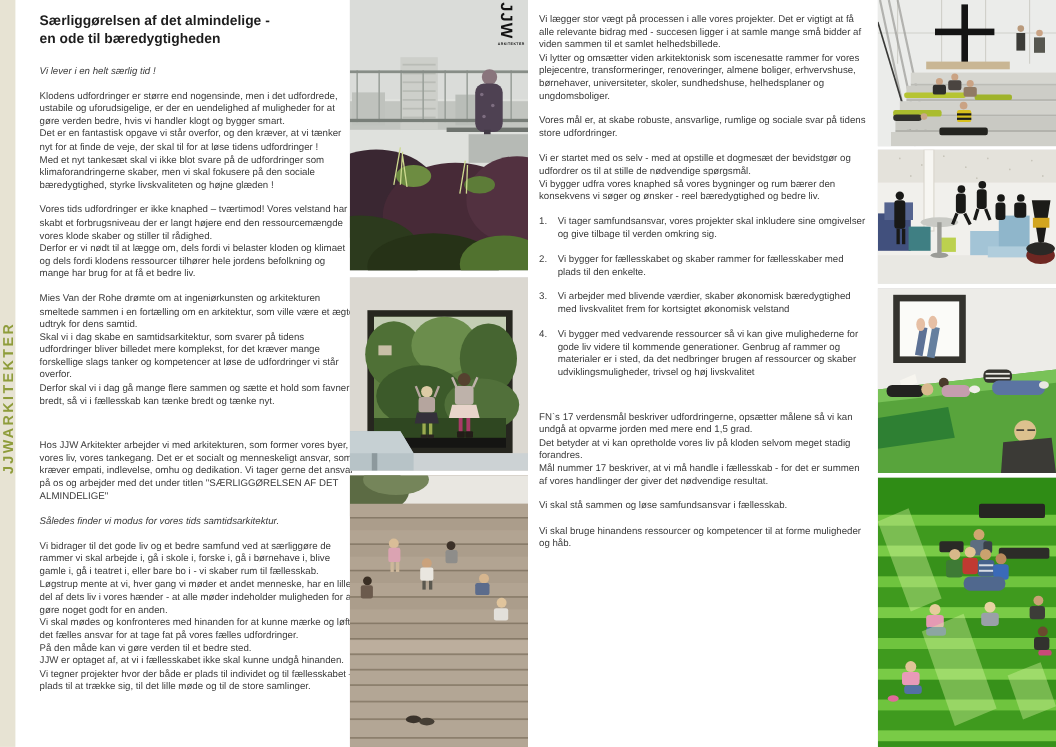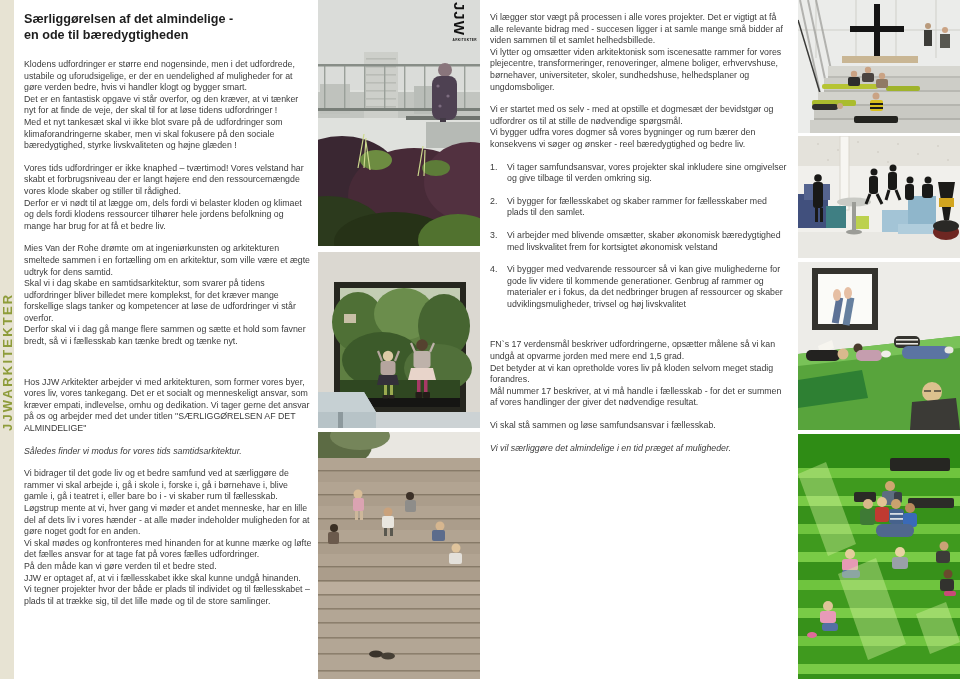--- a/index.html
+++ b/index.html
@@ -1,21 +1,21 @@
 <!DOCTYPE html>
 <html><head>
 <meta charset="utf-8">
 <style>
   html,body{margin:0;padding:0;background:#fff;}
   .page{position:relative;width:960px;height:679px;background:#ffffff;overflow:hidden;
         font-family:"Liberation Sans",sans-serif;color:#3b3b3b;}
   .rail{position:absolute;left:0;top:0;width:14px;height:679px;background:#e7e3d3;}
   .vbrand{position:absolute;left:0px;top:431px;transform:rotate(-90deg);transform-origin:0 0;
           font-size:13px;font-weight:bold;letter-spacing:2.2px;color:#8e9c3a;white-space:nowrap;}
-  .col-left{position:absolute;left:24px;top:12px;width:288px;}
+  .col-left{position:absolute;left:36px;top:12px;width:288px;}
   .col-right{position:absolute;left:490px;top:12px;width:298px;}
   h1{font-size:12.6px;line-height:15.5px;font-weight:bold;color:#1d1d1d;margin:0 0 16px 0;}
   .p{font-size:8.8px;line-height:11.6px;margin:0 0 11px 0;white-space:pre-line;}
   .italic{font-style:italic;}
   .gap-lg{margin-top:29px;}
   .list{margin:8px 0 0 0;}
   .li{display:flex;font-size:8.8px;line-height:11.6px;margin:0 0 11px 0;}
   .li .num{width:17px;flex:0 0 17px;}
   .li .litext{flex:1;}
   .photo{position:absolute;overflow:hidden;background:#ddd;}
@@ -35,20 +35,21 @@
 <body>
 
 <div class="page">
 
   <div class="rail"></div>
   <div class="vbrand">JJWARKITEKTER</div>
 
   <div class="col-left">
     <h1><span>Særliggørelsen af det almindelige -</span><br>
       <span>en ode til bæredygtigheden</span></h1>
+    <p class="p italic">Vi lever i en helt særlig tid !</p>
     <p class="p">Klodens udfordringer er større end nogensinde, men i det udfordrede, ustabile og uforudsigelige, er der en uendelighed af muligheder for at gøre verden bedre, hvis vi handler klogt og bygger smart.
 Det er en fantastisk opgave vi står overfor, og den kræver, at vi tænker nyt for at finde de veje, der skal til for at løse tidens udfordringer !
 Med et nyt tankesæt skal vi ikke blot svare på de udfordringer som klimaforandringerne skaber, men vi skal fokusere på den sociale bæredygtighed, styrke livskvaliteten og højne glæden !</p>
     <p class="p">Vores tids udfordringer er ikke knaphed – tværtimod! Vores velstand har skabt et forbrugsniveau der er langt højere end den ressourcemængde vores klode skaber og stiller til rådighed.
 Derfor er vi nødt til at lægge om, dels fordi vi belaster kloden og klimaet og dels fordi klodens ressourcer tilhører hele jordens befolkning og mange har brug for at få et bedre liv.</p>
     <p class="p">Mies Van der Rohe drømte om at ingeniørkunsten og arkitekturen smeltede sammen i en fortælling om en arkitektur, som ville være et ægte udtryk for dens samtid.
 Skal vi i dag skabe en samtidsarkitektur, som svarer på tidens udfordringer bliver billedet mere komplekst, for det kræver mange forskellige slags tanker og kompetencer at løse de udfordringer vi står overfor.
 Derfor skal vi i dag gå mange flere sammen og sætte et hold som favner bredt, så vi i fællesskab kan tænke bredt og tænke nyt.</p>
     <p class="p gap-lg">Hos JJW Arkitekter arbejder vi med arkitekturen, som former vores byer, vores liv, vores tankegang. Det er et socialt og menneskeligt ansvar, som kræver empati, indlevelse, omhu og dedikation. Vi tager gerne det ansvar på os og arbejder med det under titlen "SÆRLIGGØRELSEN AF DET ALMINDELIGE"</p>
     <p class="p italic">Således finder vi modus for vores tids samtidsarkitektur.</p>
@@ -56,45 +57,46 @@
 Løgstrup mente at vi, hver gang vi møder et andet menneske, har en lille del af dets liv i vores hænder - at alle møder indeholder muligheden for at gøre noget godt for en anden.
 Vi skal mødes og konfronteres med hinanden for at kunne mærke og løfte det fælles ansvar for at tage fat på vores fælles udfordringer.
 På den måde kan vi gøre verden til et bedre sted.
 JJW er optaget af, at vi i fællesskabet ikke skal kunne undgå hinanden.
 Vi tegner projekter hvor der både er plads til individet og til fællesskabet – plads til at trække sig, til det lille møde og til de store samlinger.</p>
   </div>
 
   <div class="col-right">
     <p class="p">Vi lægger stor vægt på processen i alle vores projekter. Det er vigtigt at få alle relevante bidrag med - succesen ligger i at samle mange små bidder af viden sammen til et samlet helhedsbillede.
 Vi lytter og omsætter viden arkitektonisk som iscenesatte rammer for vores plejecentre, transformeringer, renoveringer, almene boliger, erhvervshuse, børnehaver, universiteter, skoler, sundhedshuse, helhedsplaner og ungdomsboliger.</p>
+    <p class="p">Vores mål er, at skabe robuste, ansvarlige, rumlige og sociale svar på tidens store udfordringer.</p>
     <p class="p">Vi er startet med os selv - med at opstille et dogmesæt der bevidstgør og udfordrer os til at stille de nødvendige spørgsmål.
-Vi bygger udfra vores dogmer så vores bygninger og rum bærer den konsekvens vi søger og ønsker - reel bæredygtighed og bedre liv.</p>
+Vi bygger udfra vores knaphed så vores bygninger og rum bærer den konsekvens vi søger og ønsker - reel bæredygtighed og bedre liv.</p>
     <div class="list">
       <div class="li">
         <span class="num">1.</span>
         <span class="litext">Vi tager samfundsansvar, vores projekter skal inkludere sine omgivelser og give tilbage til verden omkring sig.</span>
       </div>
       <div class="li">
         <span class="num">2.</span>
-        <span class="litext">Vi bygger for fællesskabet og skaber rammer for fællesskaber med plads til den samlet.</span>
+        <span class="litext">Vi bygger for fællesskabet og skaber rammer for fællesskaber med plads til den enkelte.</span>
       </div>
       <div class="li">
         <span class="num">3.</span>
-        <span class="litext">Vi arbejder med blivende omsætter, skaber økonomisk bæredygtighed med livskvalitet frem for kortsigtet økonomisk velstand</span>
+        <span class="litext">Vi arbejder med blivende værdier, skaber økonomisk bæredygtighed med livskvalitet frem for kortsigtet økonomisk velstand</span>
       </div>
       <div class="li">
         <span class="num">4.</span>
-        <span class="litext">Vi bygger med vedvarende ressourcer så vi kan give mulighederne for gode liv videre til kommende generationer. Genbrug af rammer og materialer er i fokus, da det nedbringer brugen af ressourcer og skaber udviklingsmuligheder, trivsel og høj livskvalitet</span>
+        <span class="litext">Vi bygger med vedvarende ressourcer så vi kan give mulighederne for gode liv videre til kommende generationer. Genbrug af rammer og materialer er i sted, da det nedbringer brugen af ressourcer og skaber udviklingsmuligheder, trivsel og høj livskvalitet</span>
       </div>
     </div>
     <p class="p gap-lg">FN`s 17 verdensmål beskriver udfordringerne, opsætter målene så vi kan undgå at opvarme jorden med mere end 1,5 grad.
 Det betyder at vi kan opretholde vores liv på kloden selvom meget stadig forandres.
 Mål nummer 17 beskriver, at vi må handle i fællesskab - for det er summen af vores handlinger der giver det nødvendige resultat.</p>
     <p class="p">Vi skal stå sammen og løse samfundsansvar i fællesskab.</p>
-    <p class="p italic">Vi vil særliggøre det almindelige i en tid præget af muligheder.</p>
+    <p class="p">Vi skal bruge hinandens ressourcer og kompetencer til at forme muligheder og håb.</p>
   </div>
 
   <div class="photo m1">
     <svg viewBox="0 0 162 246" preserveAspectRatio="none">
       <rect width="162" height="246" fill="#dfe1dd"></rect>
       <rect width="162" height="90" fill="#dadcd9"></rect>
       <rect x="0" y="92" width="162" height="26" fill="#c2c5c0"></rect>
       <rect x="2" y="84" width="30" height="30" fill="#bfc2bd"></rect>
       <rect x="96" y="86" width="40" height="28" fill="#b9bdb8"></rect>
       <rect x="46" y="52" width="34" height="66" fill="#cdcfca"></rect>

